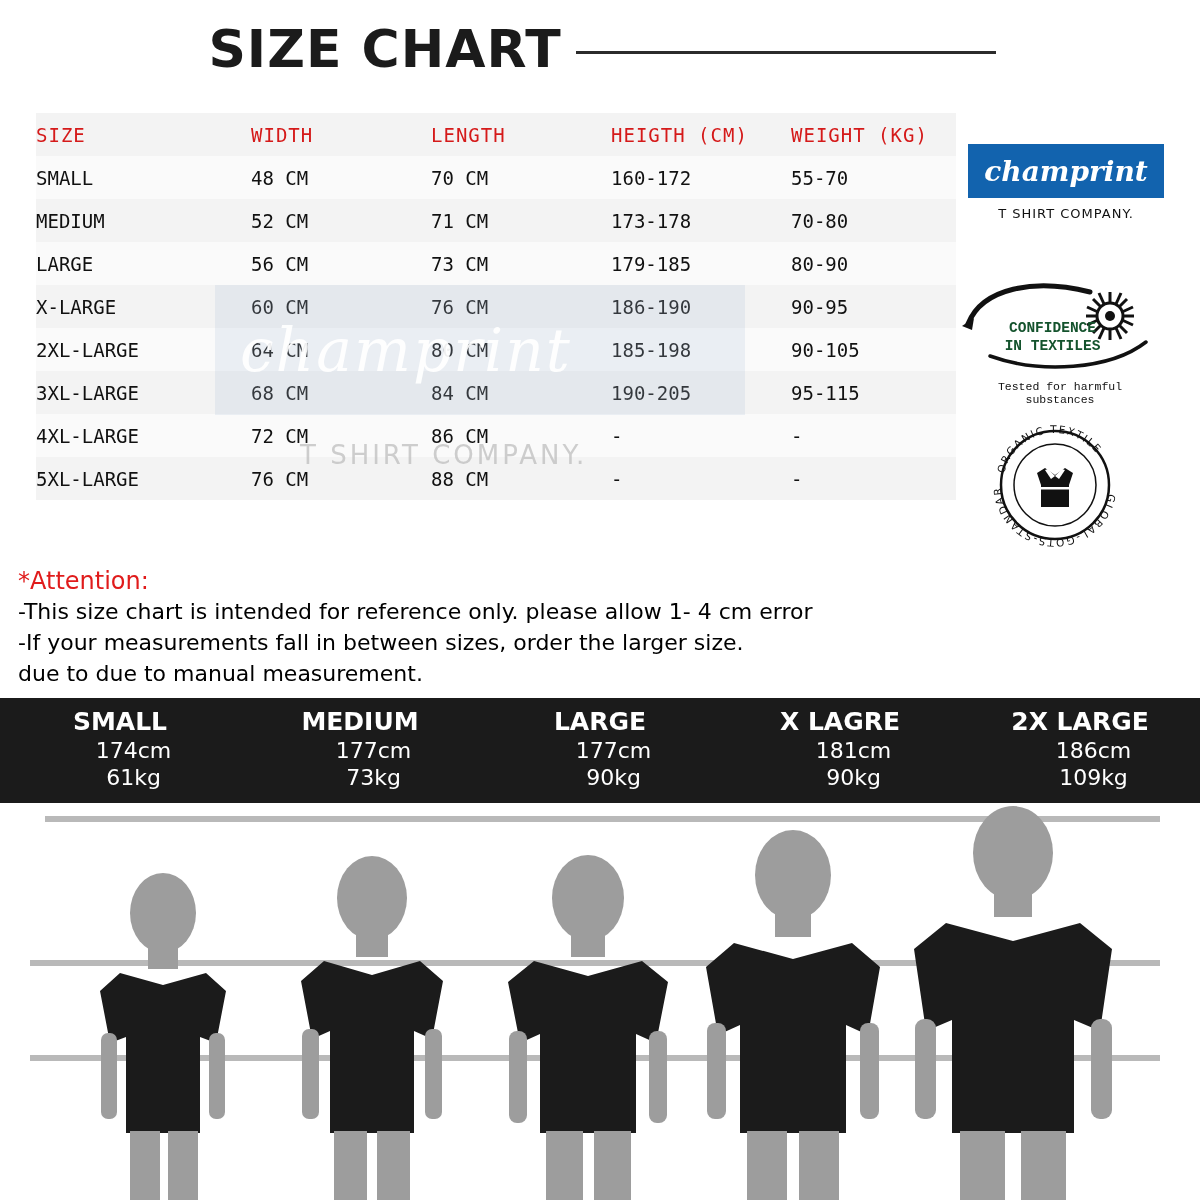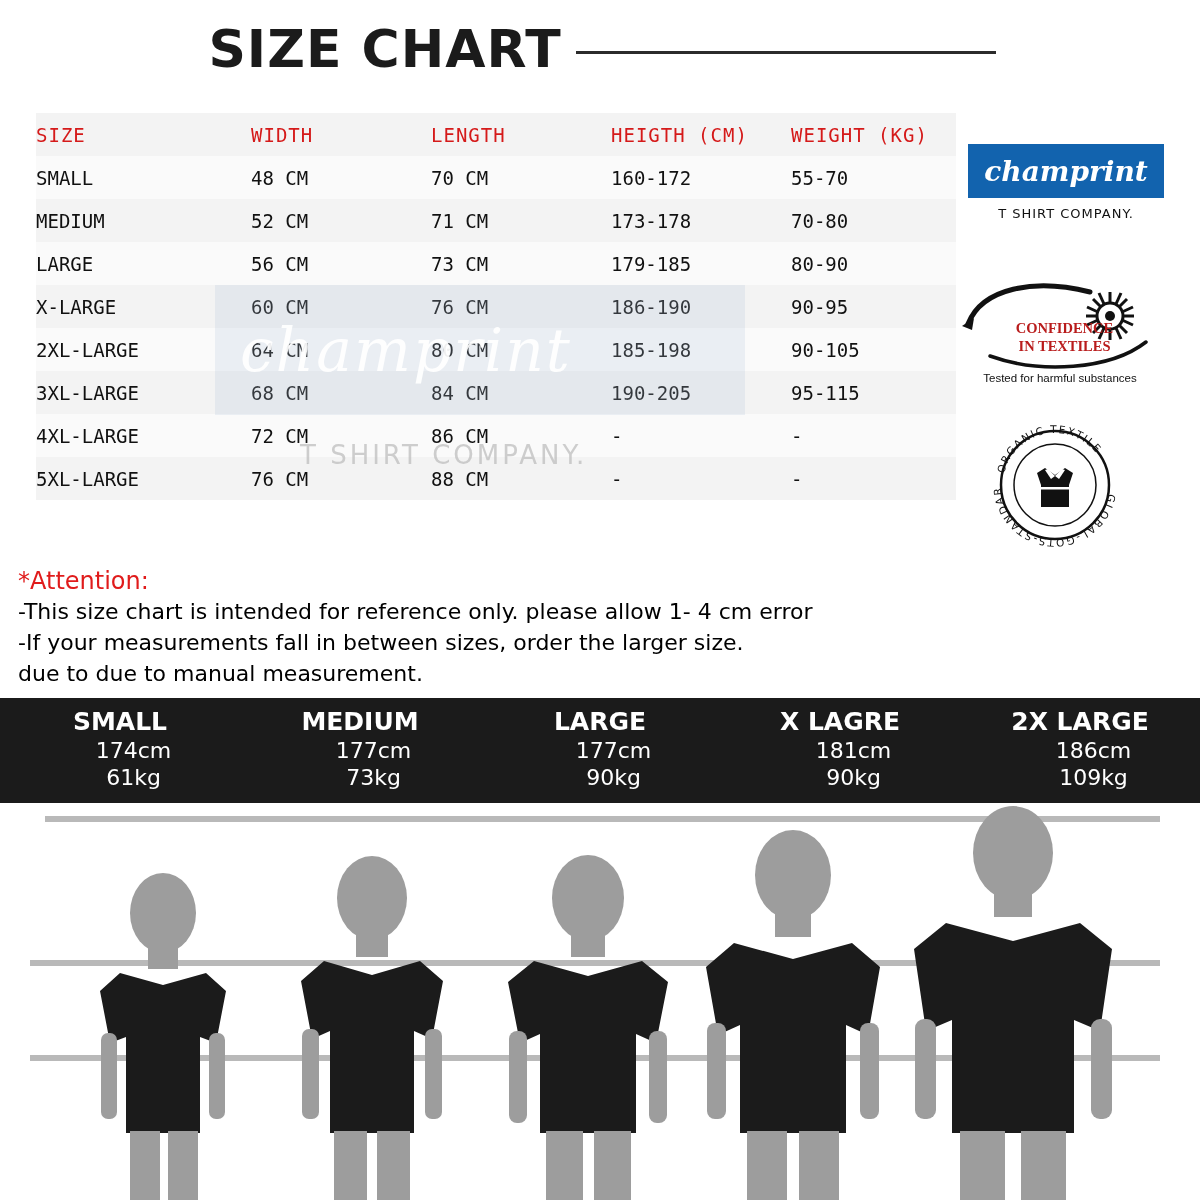--- a/index.html
+++ b/index.html
@@ -145,37 +145,37 @@
 
   .cert-confidence {
     position: absolute;
     left: 960px;
     top: 278px;
     width: 210px;
     height: 115px;
   }
   .cert-line1, .cert-line2 {
     position: absolute;
-    left: 12px;
+    left: 0;
     width: 185px;
     text-align: center;
-    font-family: Liberation Serif, serif;
+    font-family: Liberation Mono, monospace;
     font-weight: bold;
     font-size: 14.5px;
-    color: #b91c1c;
+    color: #14532d;
   }
   .cert-line1 { top: 42px; }
   .cert-line2 { top: 60px; }
   .cert-line3 {
     position: absolute;
     left: 0;
-    top: 94px;
+    top: 102px;
     width: 200px;
     text-align: center;
-    font-family: Liberation Sans, sans-serif;
+    font-family: Liberation Mono, monospace;
     font-size: 11.5px;
     color: #111;
   }
 
   .cert-gots {
     position: absolute;
     left: 985px;
     top: 415px;
     width: 140px;
     height: 140px;

